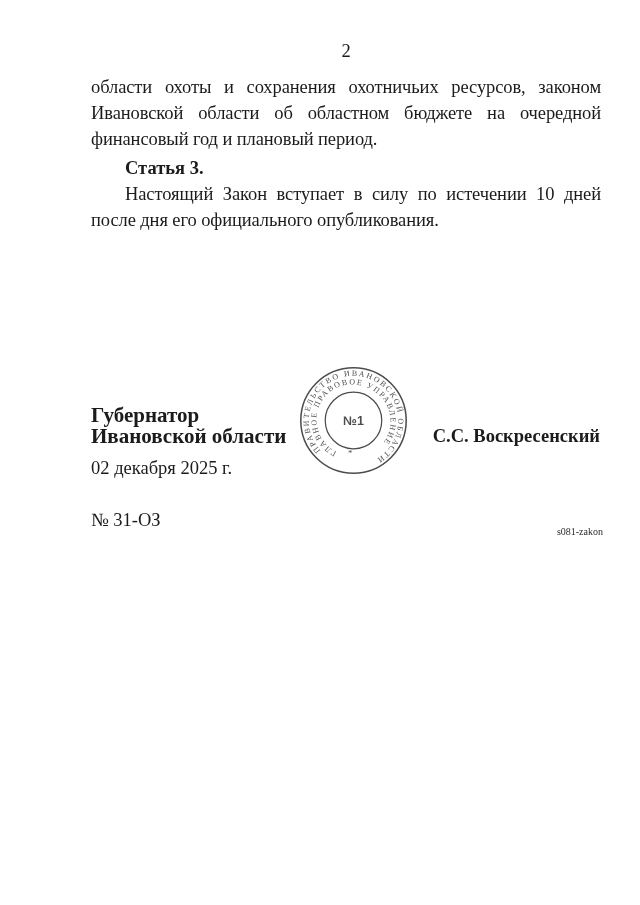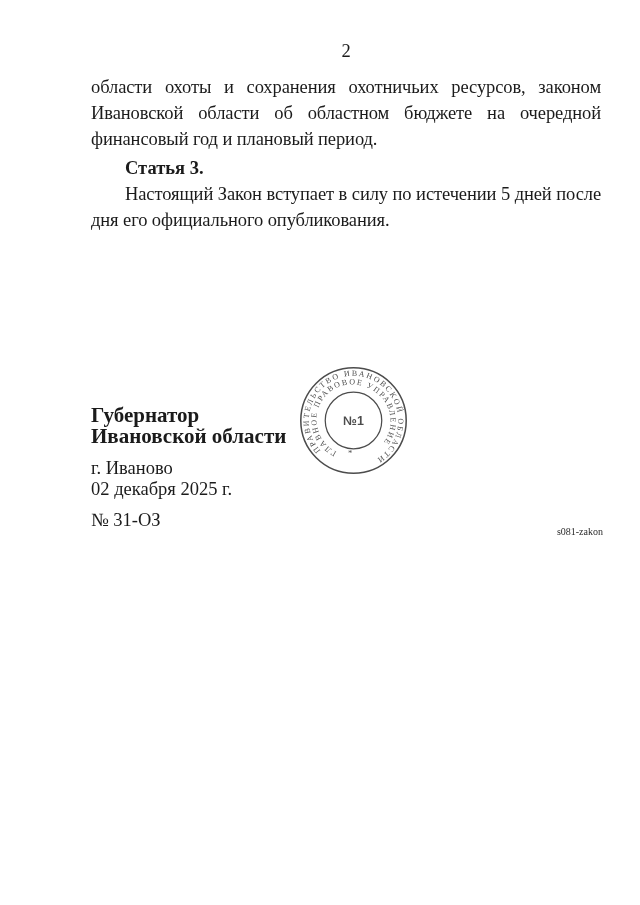--- a/index.html
+++ b/index.html
@@ -129,21 +129,21 @@
 <body>
 
 <div class="page">
 
   <div class="abs page-number">2</div>
 
   <div class="abs para para-continuation">области охоты и сохранения охотничьих ресурсов, законом Ивановской области об областном бюджете на очередной финансовый год и плановый период.</div>
 
   <div class="abs article-heading">Статья 3.</div>
 
-  <div class="abs para article-para">Настоящий Закон вступает в силу по истечении 5 дней после дня его официального опубликования.</div>
+  <div class="abs para article-para">Настоящий Закон вступает в силу по истечении 10 дней после дня его официального опубликования.</div>
 
   <svg class="abs stamp" viewBox="0 0 120 120" xmlns="http://www.w3.org/2000/svg">
     <defs>
       <path id="ringOuter" d="M 27.12 92.88 A 46.5 46.5 0 1 1 92.88 27.12 A 46.5 46.5 0 1 1 27.12 92.88"></path>
       <path id="ringInner" d="M 44.4 93.5 A 37 37 0 1 1 75.6 26.5 A 37 37 0 1 1 44.4 93.5"></path>
     </defs>
     <circle cx="60" cy="60" r="55" stroke-width="1.6"></circle>
     <circle cx="60" cy="60" r="29.5" stroke-width="1.3"></circle>
     <text class="ring-text-outer">
       <textPath href="#ringOuter" startOffset="2">ПРАВИТЕЛЬСТВО ИВАНОВСКОЙ ОБЛАСТИ</textPath>
@@ -153,23 +153,23 @@
     </text>
     <text class="stamp-sep" x="56.5" y="97">*</text>
     <text class="stamp-center" x="60" y="64.5">№1</text>
   </svg>
 
   <div class="abs sig-position">
     <div>Губернатор</div>
     <div>Ивановской области</div>
   </div>
 
+  <div class="abs sig-name">С.С. Воскресенский</div>
 
   <div class="abs place-date">
-    <div>г. Иваново</div>
     <div>02 декабря 2025 г.</div>
   </div>
 
   <div class="abs doc-number">№ 31-ОЗ</div>
 
   <div class="abs footer-code">s081-zakon</div>
 
 </div>
 
 </body></html>

